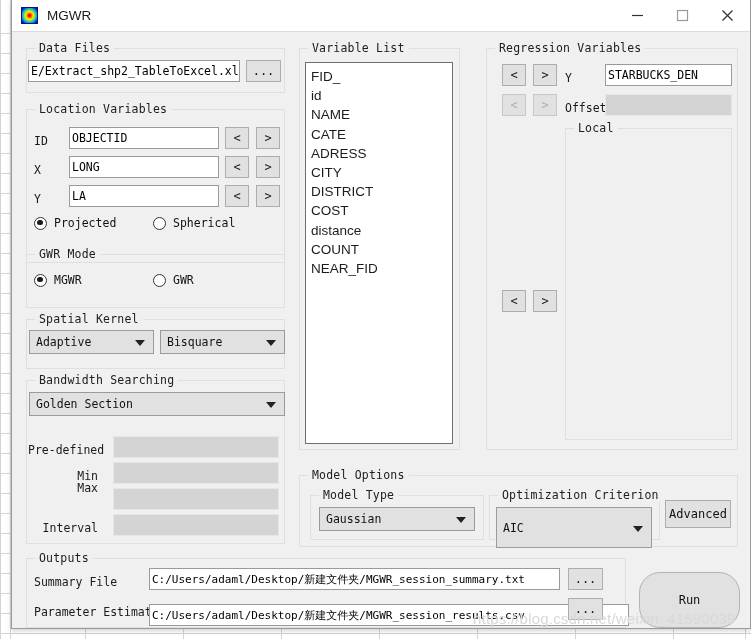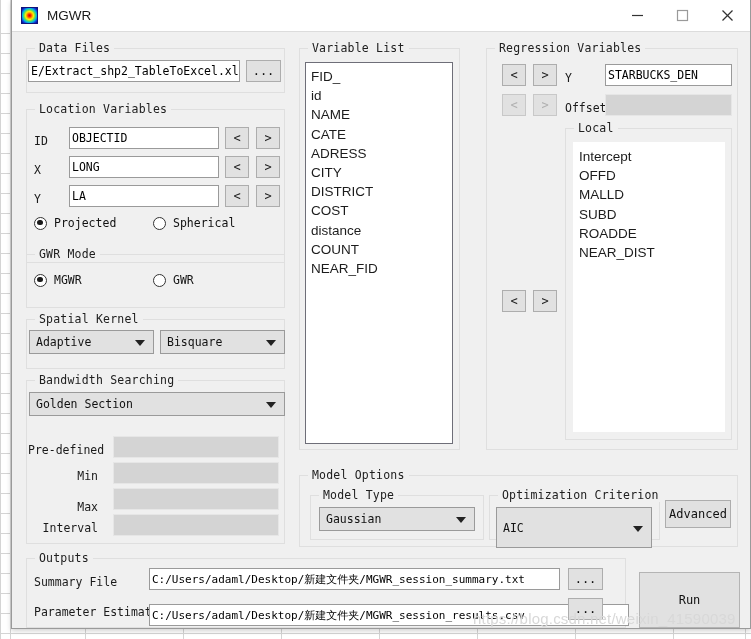--- a/index.html
+++ b/index.html
@@ -313,21 +313,21 @@
         <div class="glabel">Bandwidth Searching</div>
       </div>
       <div class="combo" style="left:17px; top:360px; width:256px; height:24px;">
         <span>Golden Section</span>
         <span class="caret"></span>
       </div>
       <div class="label right" style="left:16px; top:411px; width:70px;">Pre-defined</div>
       <div class="txtbox disabled" style="left:101px; top:404px; width:166px; height:22px;"></div>
       <div class="label right" style="left:16px; top:437px; width:70px;">Min</div>
       <div class="txtbox disabled" style="left:101px; top:430px; width:166px; height:22px;"></div>
-      <div class="label right" style="left:16px; top:468px; width:70px;">Max</div>
+      <div class="label right" style="left:16px; top:449px; width:70px;">Max</div>
       <div class="txtbox disabled" style="left:101px; top:456px; width:166px; height:22px;"></div>
       <div class="label right" style="left:16px; top:489px; width:70px;">Interval</div>
       <div class="txtbox disabled" style="left:101px; top:482px; width:166px; height:22px;"></div>
 
       <div class="group" style="left:287px; top:16px; width:161px; height:402px;">
         <div class="glabel">Variable List</div>
       </div>
       <div class="listbox" style="left:293px; top:30px; width:148px; height:382px;">
         <div class="litem">FID_</div>
         <div class="litem">id</div>
@@ -351,28 +351,20 @@
       <div class="txtbox" style="left:593px; top:32px; width:127px; height:22px;">STARBUCKS_DEN</div>
 
       <div class="btn arrow dim" style="left:490px; top:62px; width:24px; height:22px;">&lt;</div>
       <div class="btn arrow dim" style="left:521px; top:62px; width:24px; height:22px;">&gt;</div>
       <div class="label" style="left:553px; top:69px;">Offset</div>
       <div class="txtbox disabled" style="left:593px; top:62px; width:127px; height:22px;"></div>
 
       <div class="group" style="left:553px; top:96px; width:167px; height:312px;">
         <div class="glabel">Local</div>
       </div>
-      <div class="listbox" style="left:561px; top:110px; width:152px; height:290px; border-color:#ffffff;">
-        <div class="litem">Intercept</div>
-        <div class="litem">OFFD</div>
-        <div class="litem">MALLD</div>
-        <div class="litem">SUBD</div>
-        <div class="litem">ROADDE</div>
-        <div class="litem">NEAR_DIST</div>
-      </div>
       <div class="btn arrow" style="left:490px; top:258px; width:24px; height:22px;">&lt;</div>
       <div class="btn arrow" style="left:521px; top:258px; width:24px; height:22px;">&gt;</div>
 
       <div class="group" style="left:287px; top:443px; width:439px; height:72px;">
         <div class="glabel">Model Options</div>
       </div>
       <div class="group" style="left:298px; top:463px; width:174px; height:45px;">
         <div class="glabel">Model Type</div>
       </div>
       <div class="combo" style="left:307px; top:475px; width:156px; height:24px;">
@@ -392,19 +384,19 @@
         <div class="glabel">Outputs</div>
       </div>
       <div class="label" style="left:22px; top:543px;">Summary File</div>
       <div class="txtbox readpath" style="left:137px; top:536px; width:411px; height:22px;">C:/Users/adaml/Desktop/新建文件夹/MGWR_session_summary.txt</div>
       <div class="btn" style="left:556px; top:536px; width:35px; height:22px;">...</div>
 
       <div class="label" style="left:22px; top:573px;">Parameter Estimates</div>
       <div class="txtbox readpath" style="left:137px; top:566px; width:480px; height:22px;margin-top:6px;">C:/Users/adaml/Desktop/新建文件夹/MGWR_session_results.csv</div>
       <div class="btn" style="left:556px; top:566px; width:35px; height:22px;">...</div>
 
-      <div class="btn" style="left:627px; top:540px; width:101px; height:56px; background:#e1e1e1; border-color:#b4b4b4;">Run</div>
+      <div class="btn" style="left:627px; top:540px; width:101px; height:56px; background:#e1e1e1; border-color:#b4b4b4;border-radius:21px;">Run</div>
 
       <div class="watermark" style="left:461px; top:578px;">https://blog.csdn.net/weixin_41590039</div>
 
     </div>
   </div>
 </div>
 
 </body></html>

